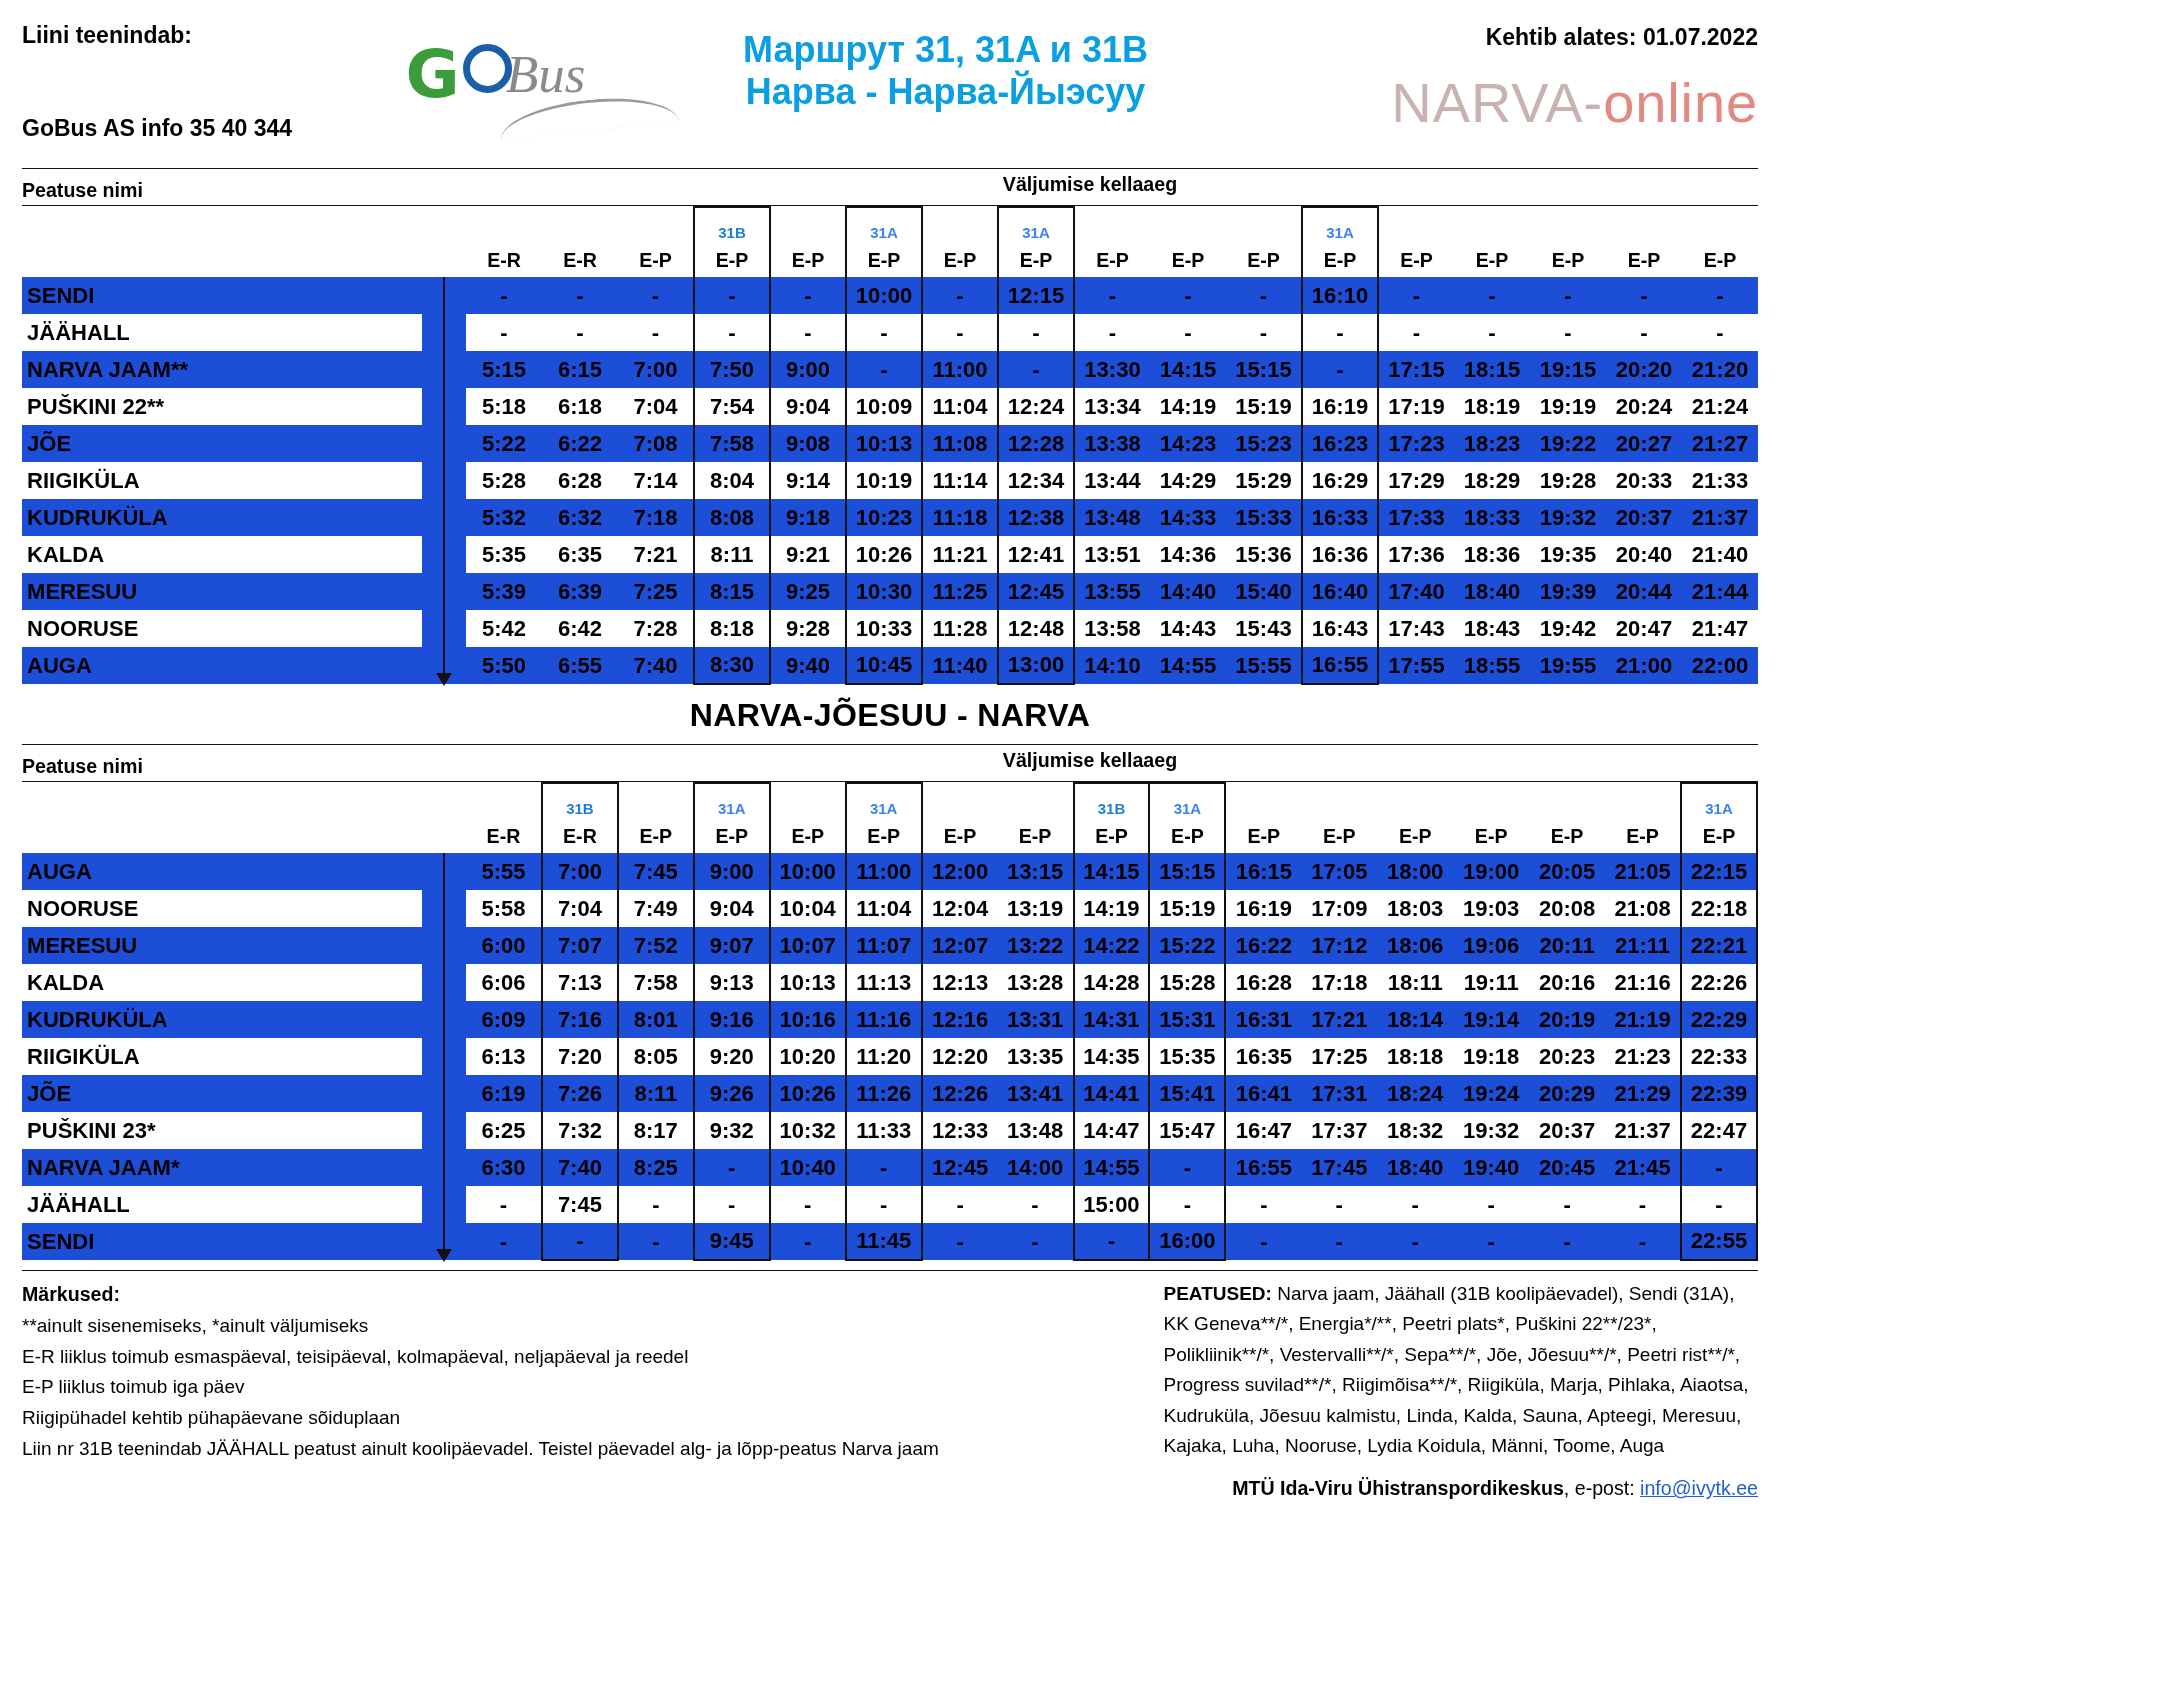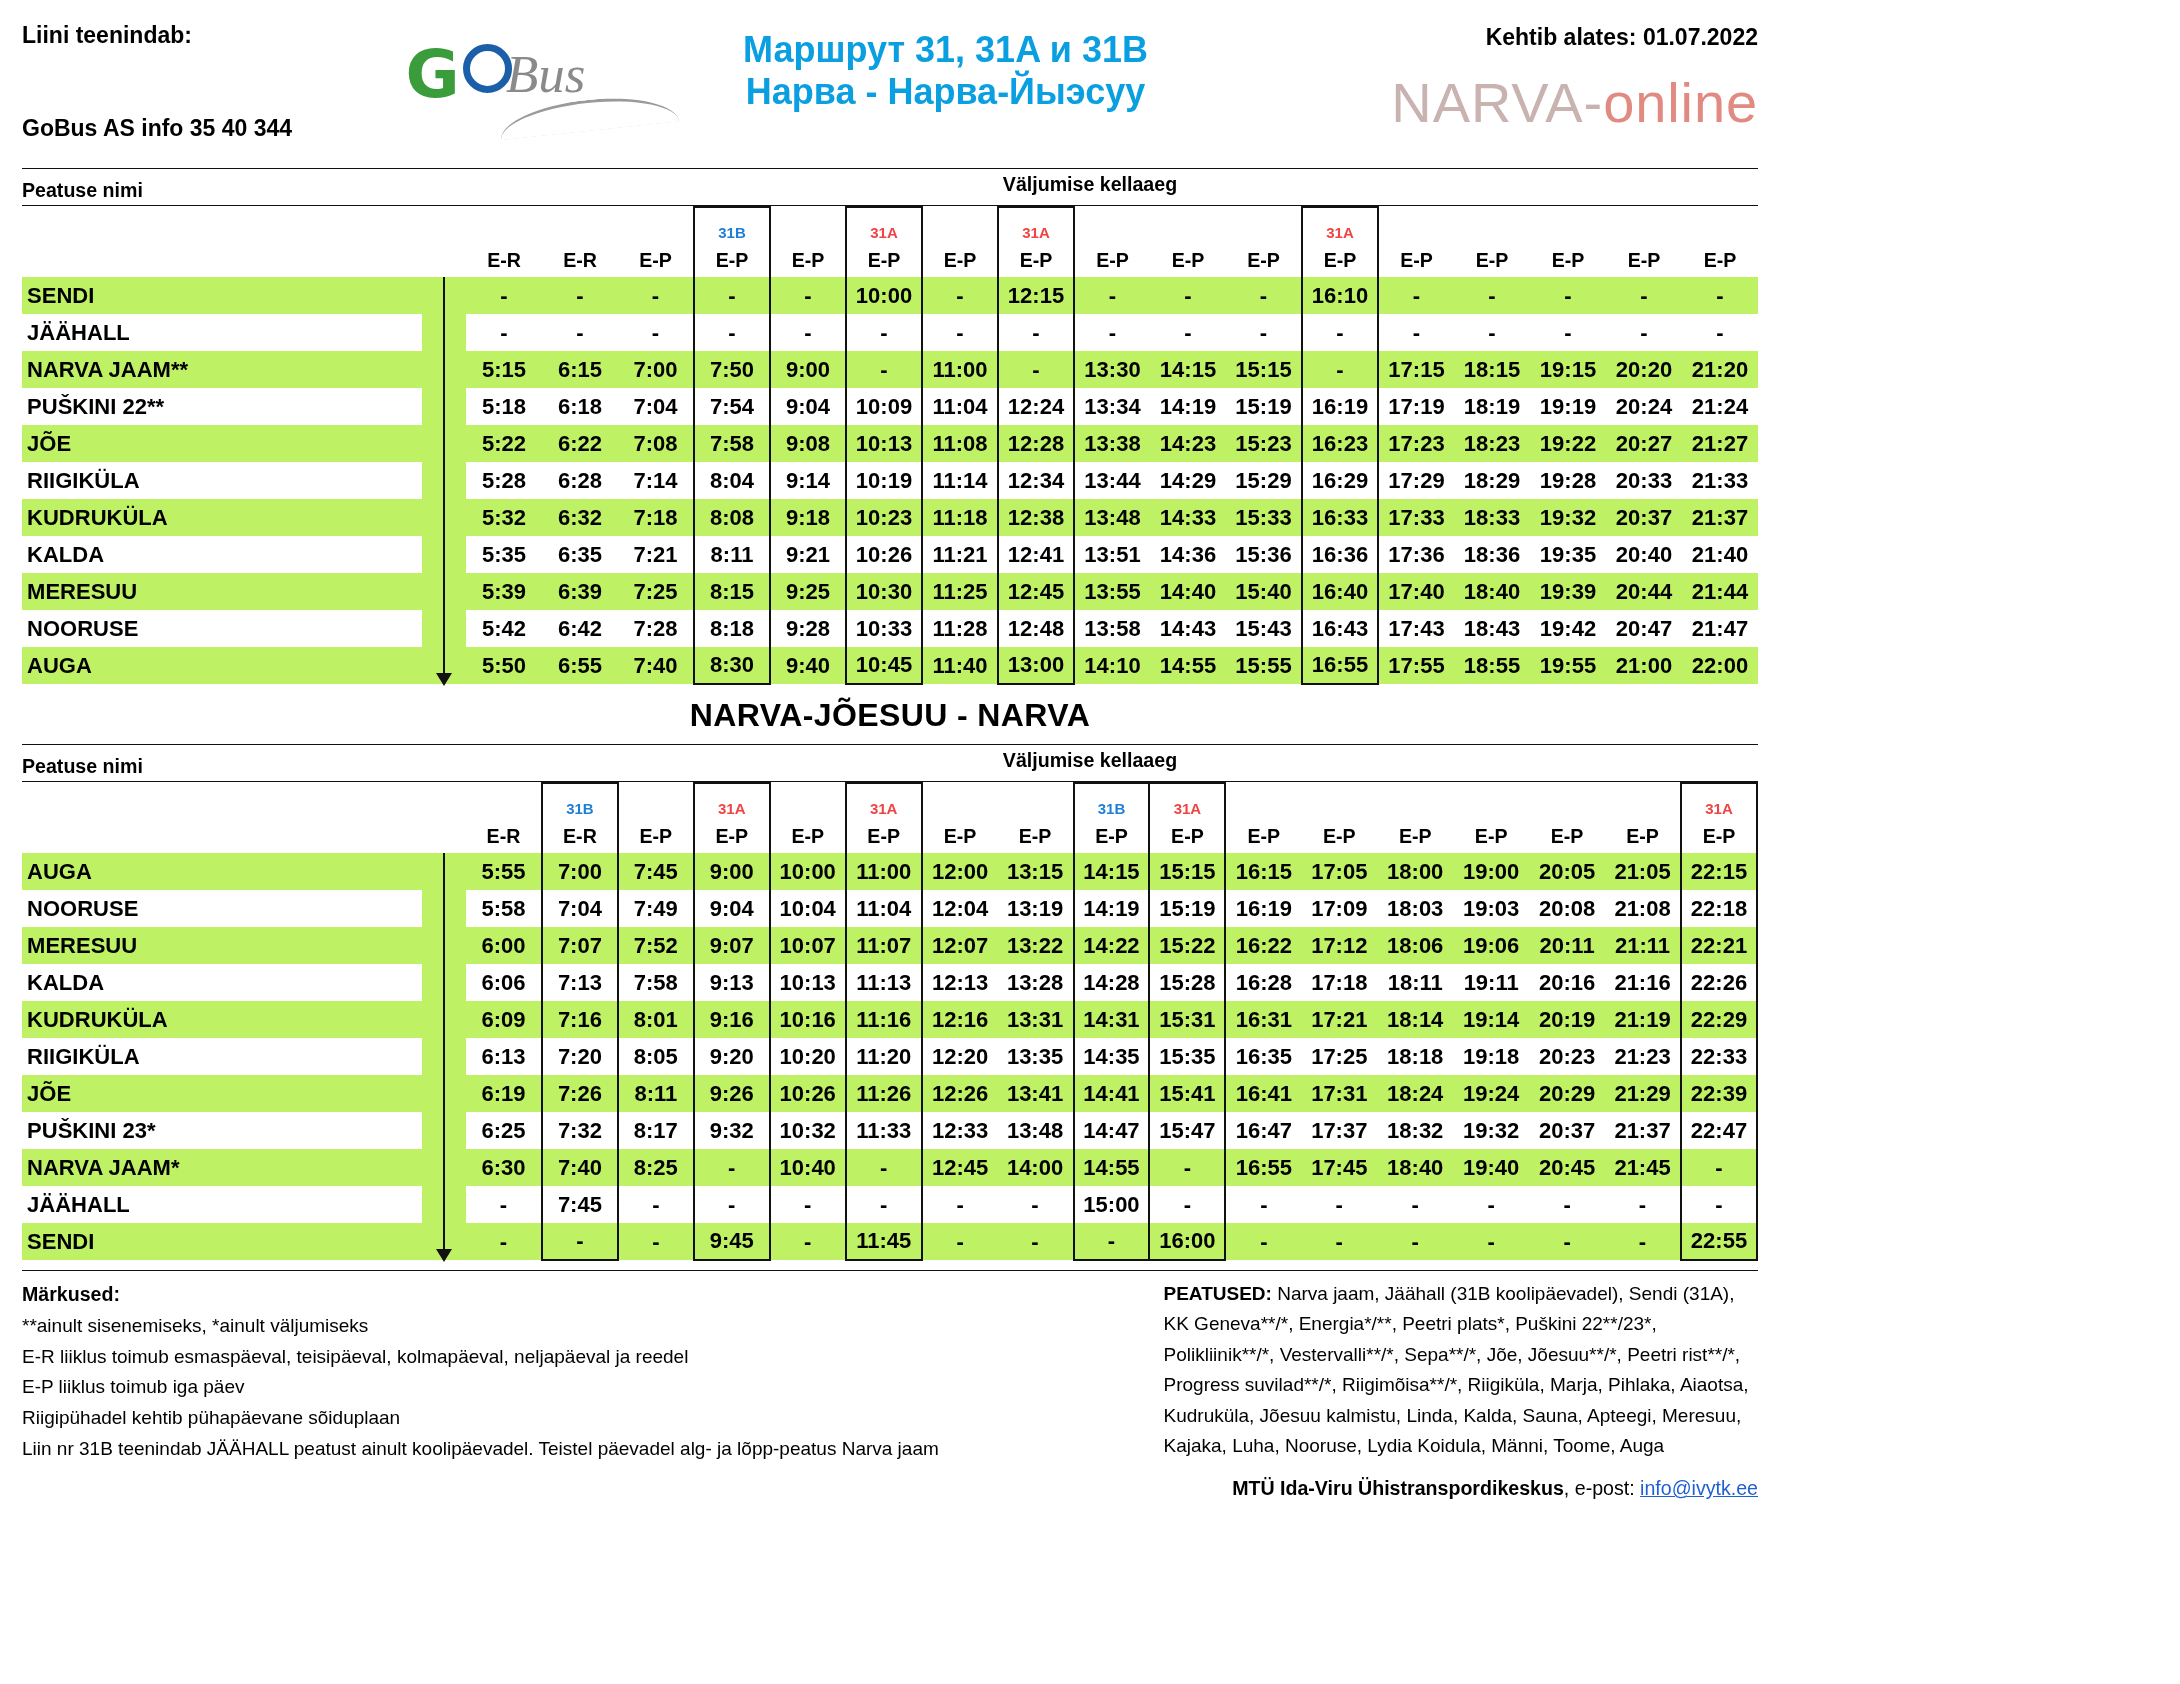--- a/index.html
+++ b/index.html
@@ -56,26 +56,26 @@
   table.sched { border-collapse: collapse; width: 100%; table-layout: fixed; }
   table.sched td, table.sched th { padding: 0; }
   .col-stop { width: 400px; }
   .col-arrow { width: 44px; }
 
   .route-row td { height: 36px; vertical-align: bottom; padding-bottom: 1.7px; }
   .route-tag {
     display: inline-block; font-size: 15px; font-weight: bold; line-height: 1;
     padding: 4.3px 5.1px 3.4px 5.1px;
   }
-  .tag-31A { color: #ef4444; }
+  .tag-31A { color: #3b82f6; }
   .tag-31B { color: #1f7fd4; }
   .daytype-row td { height: 34px; font-size: 19.6px; font-weight: bold; text-align: center; vertical-align: middle; }
   .data-row td { height: 37px; font-size: 22px; font-weight: bold; text-align: center; vertical-align: middle; }
   .data-row td.stop { text-align: left; padding-left: 5.1px; font-size: 22px; }
-  .shade { background: #bef264; }
+  .shade { background: #1d4ed8; }
 
   
   .bx-l { border-left: 2.6px solid #111; }
   .bx-r { border-right: 2.6px solid #111; }
   .bx-t { border-top: 2.6px solid #111; }
   .bx-b { border-bottom: 2.6px solid #111; }
   .arrowcell { position: relative; }
   .arrowline {
     position:absolute; left: 50%; top: 0; bottom: 0; width: 0;
     border-left: 2.6px solid #111; transform: translateX(-50%);

